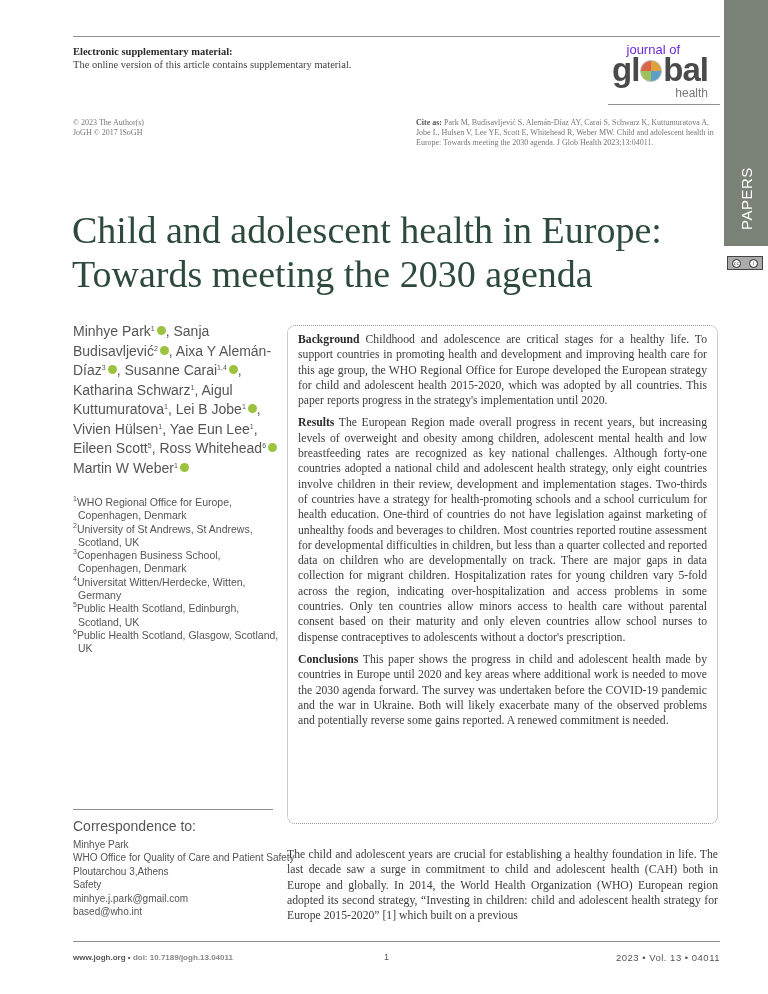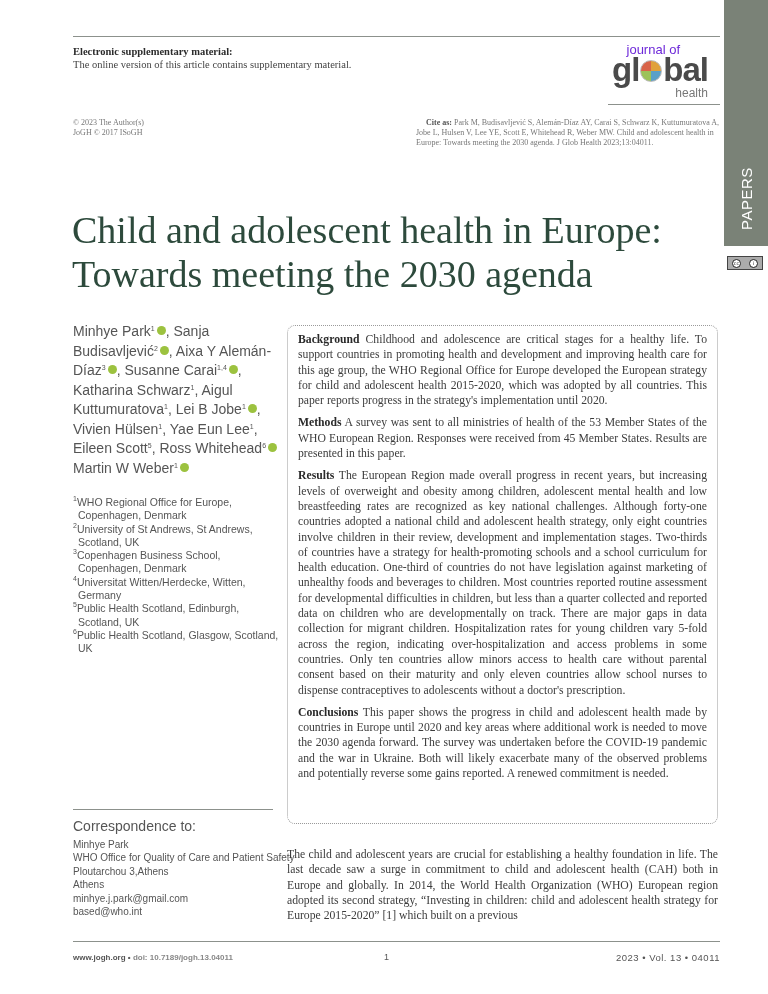--- a/index.html
+++ b/index.html
@@ -32,21 +32,21 @@
   .supp-text { position: absolute; left: 73px; top: 59px; font-size: 10.5px; color: #444; }
   .logo { position: absolute; left: 608px; top: 40px; width: 112px; height: 62px; }
   .logo .j { position: absolute; right: 40px; top: 2px; font-family: "Liberation Sans", sans-serif; font-size: 13px; color: #6d28d9; }
   .logo .g { position: absolute; right: 12px; top: 12px; font-family: "Liberation Sans", sans-serif; font-size: 33px; font-weight: bold; color: #4a4a4a; letter-spacing: -1px; line-height: 36px; }
   .logo .h { position: absolute; right: 12px; top: 46px; font-family: "Liberation Sans", sans-serif; font-size: 12px; color: #777; }
   .globe { display: inline-block; width: 20px; height: 20px; border-radius: 50%; vertical-align: -1px; margin: 0 1px;
     background: conic-gradient(#e0a13b 0 25%, #5aa0c8 25% 50%, #9cc25a 50% 75%, #d9644a 75% 100%); border: 1px solid #bbb; }
   .logo-rule { position: absolute; left: 608px; top: 104px; width: 112px; height: 1px; background: #8c918c; }
   .copyright { position: absolute; left: 73px; top: 118px; font-size: 8px; line-height: 10px; color: #777; }
   .cite { position: absolute; left: 416px; top: 118px; width: 305px; font-size: 8px; line-height: 10px; color: #777; }
-  .cite b { color: #555; margin-left: 10px; }
+  .cite b { color: #555; }
   .title {
     position: absolute; left: 72px; top: 208px; width: 650px;
     font-family: "Liberation Serif", "DejaVu Serif", serif; font-size: 38px; line-height: 44px;
     color: #2d4a3c; font-weight: normal; margin: 0;
   }
   .authors {
     position: absolute; left: 73px; top: 322px; width: 205px;
     font-family: "Liberation Sans", "DejaVu Sans", sans-serif; font-size: 14px; line-height: 19.5px; color: #555;
   }
   .orcid { display: inline-block; width: 9px; height: 9px; border-radius: 50%; background: #9cc23f; vertical-align: 1px; margin-left: 2px; }
@@ -122,28 +122,27 @@
     <div><sup>5</sup>Public Health Scotland, Edinburgh, Scotland, UK</div>
     <div><sup>6</sup>Public Health Scotland, Glasgow, Scotland, UK</div>
   </div>
 
 <div class="corr-rule"></div>
 <div class="corr-title">Correspondence to:</div>
 <div class="corr-body" id="corr">
     <div>Minhye Park</div>
     <div>WHO Office for Quality of Care and Patient Safety</div>
     <div>Ploutarchou 3,Athens</div>
-    <div>Athens</div>
+    <div>Safety</div>
     <div>minhye.j.park@gmail.com</div>
     <div>based@who.int</div>
   </div>
 
 <div class="abstract-box">
   <p><b>Background</b> <span>Childhood and adolescence are critical stages for a healthy life. To support countries in promoting health and development and improving health care for this age group, the WHO Regional Office for Europe developed the European strategy for child and adolescent health 2015-2020, which was adopted by all countries. This paper reports progress in the strategy's implementation until 2020.</span></p>
-  <p><b>Methods</b> <span>A survey was sent to all ministries of health of the 53 Member States of the WHO European Region. Responses were received from 45 Member States. Results are presented in this paper.</span></p>
   <p><b>Results</b> <span>The European Region made overall progress in recent years, but increasing levels of overweight and obesity among children, adolescent mental health and low breastfeeding rates are recognized as key national challenges. Although forty-one countries adopted a national child and adolescent health strategy, only eight countries involve children in their review, development and implementation stages. Two-thirds of countries have a strategy for health-promoting schools and a school curriculum for health education. One-third of countries do not have legislation against marketing of unhealthy foods and beverages to children. Most countries reported routine assessment for developmental difficulties in children, but less than a quarter collected and reported data on children who are developmentally on track. There are major gaps in data collection for migrant children. Hospitalization rates for young children vary 5-fold across the region, indicating over-hospitalization and access problems in some countries. Only ten countries allow minors access to health care without parental consent based on their maturity and only eleven countries allow school nurses to dispense contraceptives to adolescents without a doctor's prescription.</span></p>
   <p><b>Conclusions</b> <span>This paper shows the progress in child and adolescent health made by countries in Europe until 2020 and key areas where additional work is needed to move the 2030 agenda forward. The survey was undertaken before the COVID-19 pandemic and the war in Ukraine. Both will likely exacerbate many of the observed problems and potentially reverse some gains reported. A renewed commitment is needed.</span></p>
 </div>
 
 <p class="intro">The child and adolescent years are crucial for establishing a healthy foundation in life. The last decade saw a surge in commitment to child and adolescent health (CAH) both in Europe and globally. In 2014, the World Health Organization (WHO) European region adopted its second strategy, “Investing in children: child and adolescent health strategy for Europe 2015-2020” [1] which built on a previous</p>
 
 <div class="foot-rule"></div>
 <div class="foot-left">
   <span>www.jogh.org</span>
   <span>•</span>

